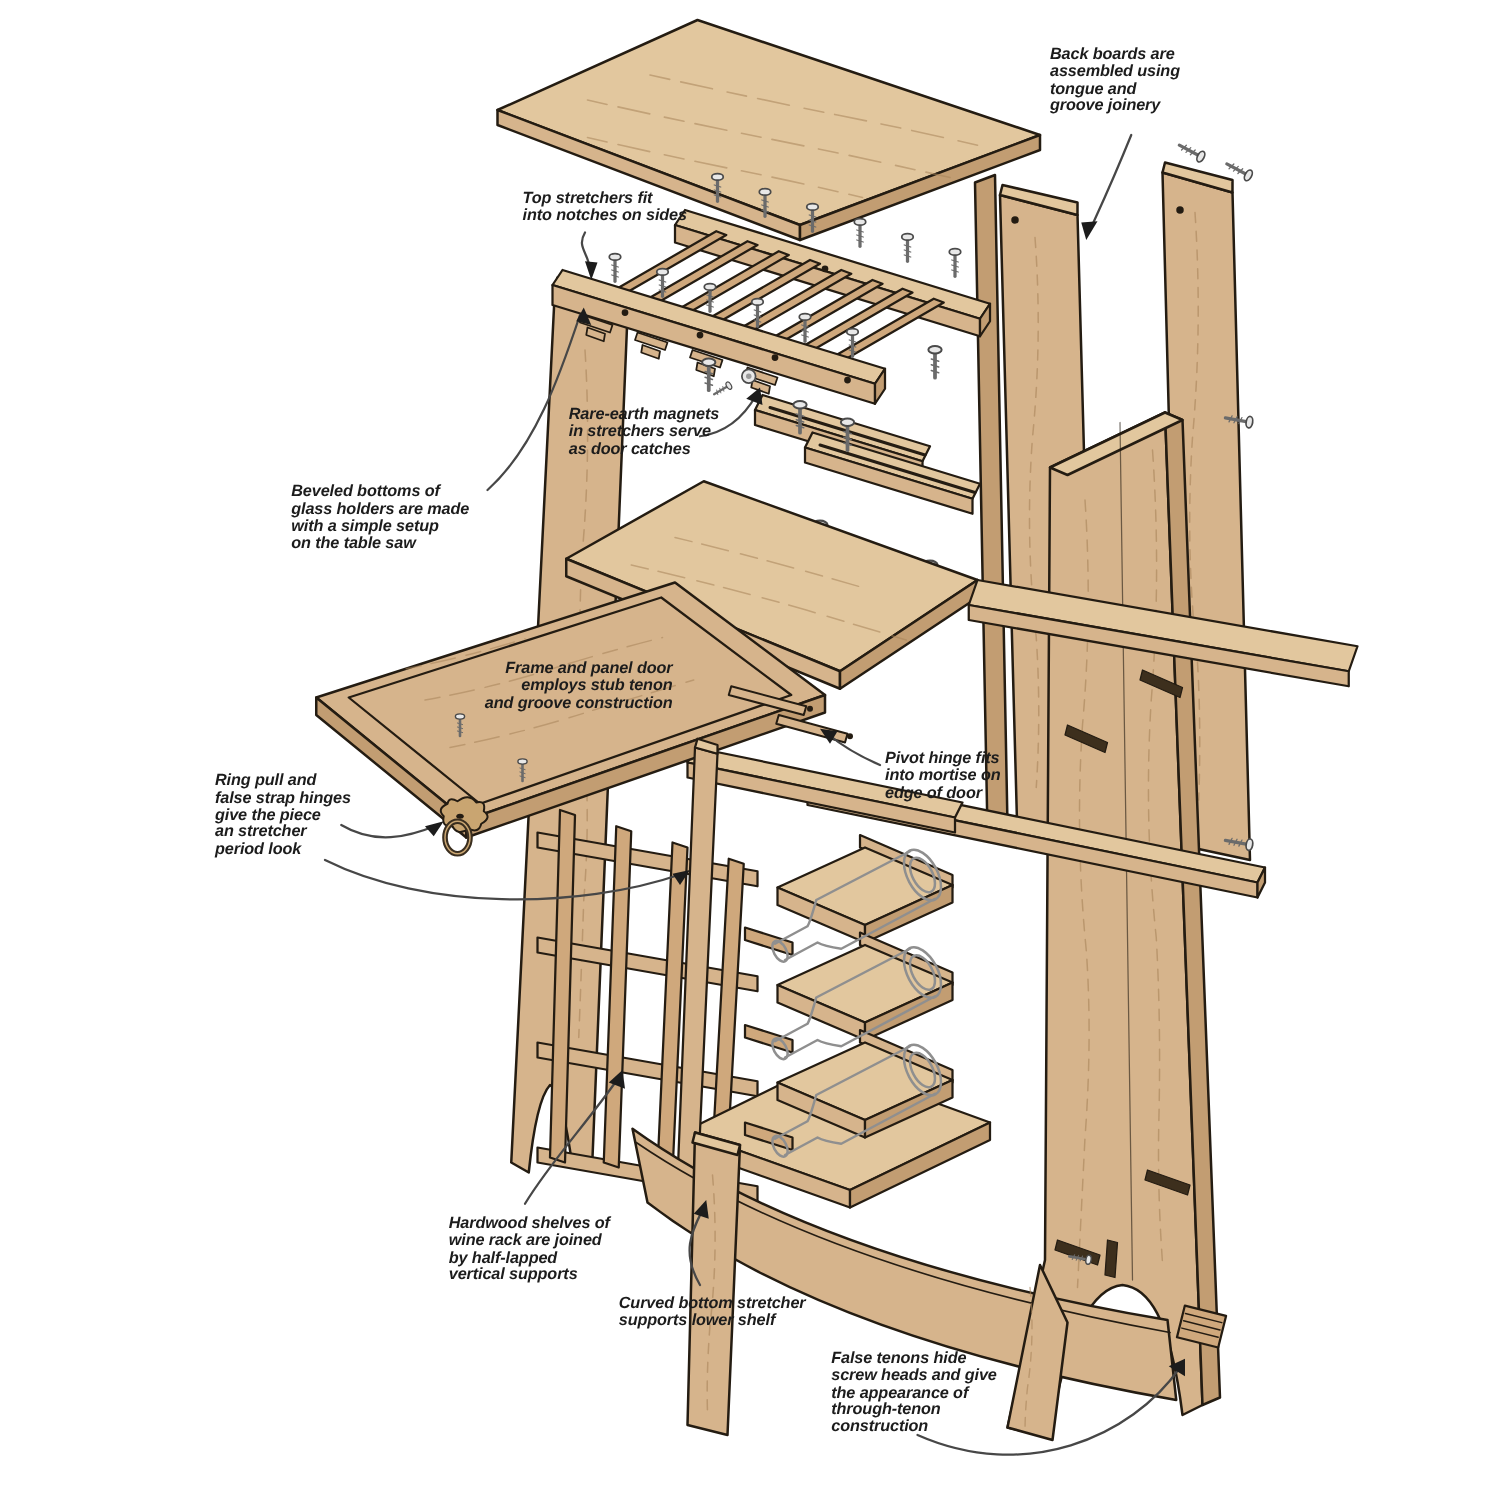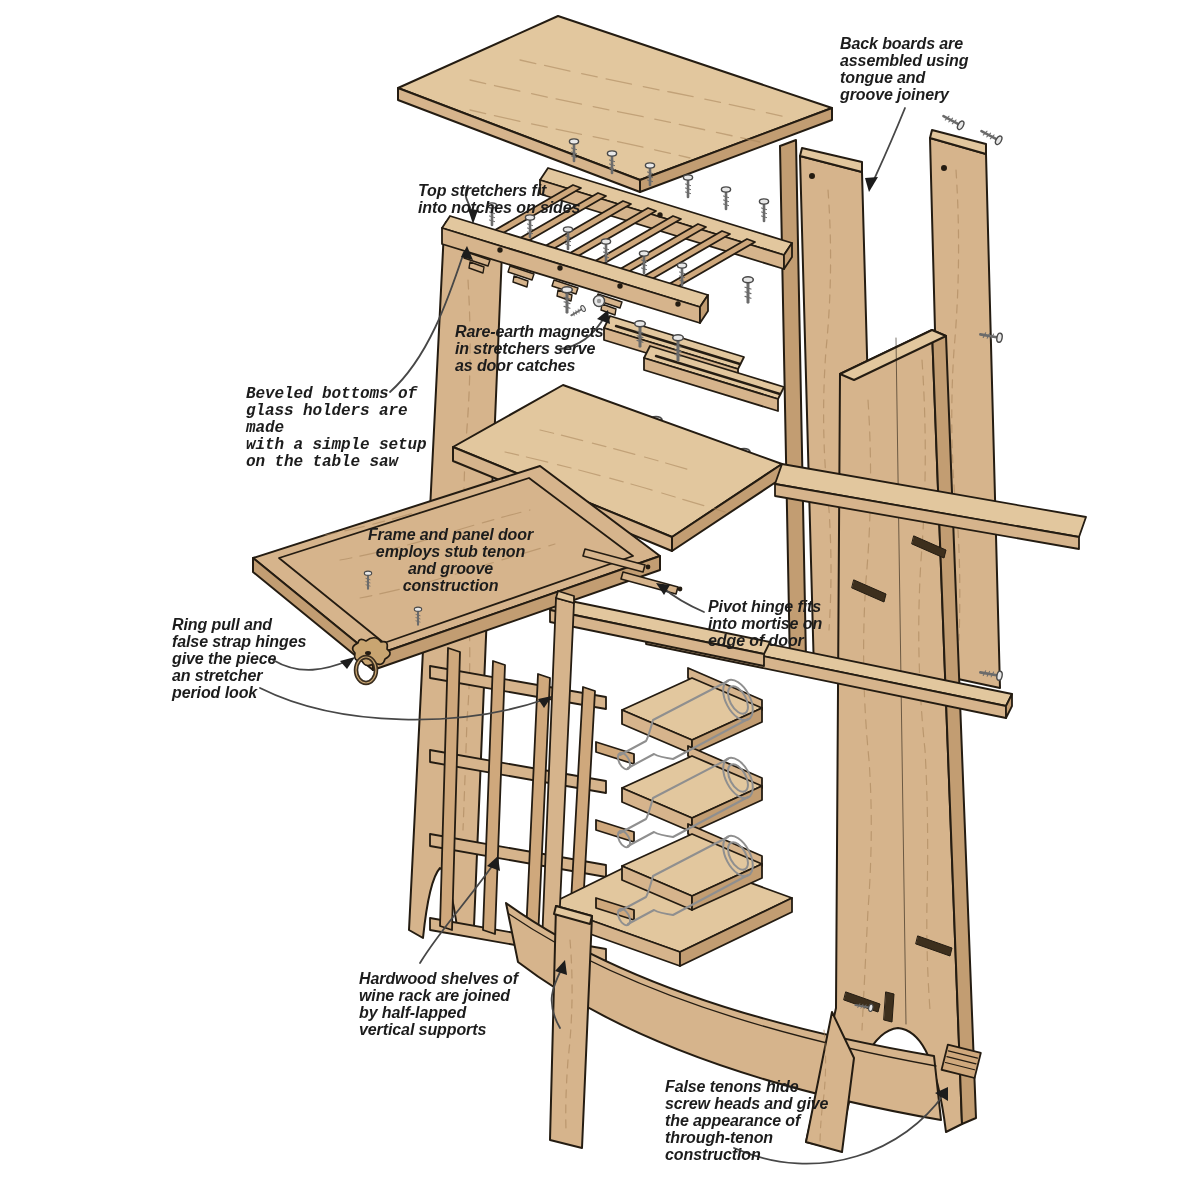--- a/index.html
+++ b/index.html
@@ -1,21 +1,21 @@
 <!DOCTYPE html>
 <html><head>
 <meta charset="utf-8">
 <style>
   html,body{margin:0;padding:0;background:#fff;}
   #canvas{position:relative;width:1200px;height:1200px;background:#ffffff;overflow:hidden;
           font-family:"Liberation Sans",sans-serif;}
   #drawing{position:absolute;left:0;top:0;}
-  .label{position:absolute;font-style:italic;font-weight:700;font-size:16px;line-height:1.06;
+  .label{position:absolute;font-style:italic;font-weight:700;font-size:13px;line-height:1.06;
          color:#1c1c1c;white-space:pre-line;letter-spacing:-0.1px;}
-  .label.center{text-align:center;}
+  .label.center{text-align:right;}
 </style>
 </head>
 <body>
 
 <div id="canvas">
 
 <svg id="drawing" width="1200" height="1200" viewBox="0 0 1200 1200" stroke-linejoin="round" stroke-linecap="round">
 
   <defs>
     <g id="screw">
@@ -346,28 +346,28 @@
     <polygon points="565,960 567,975 555,971"></polygon>
     <polygon points="948,1087 948,1101 935,1093"></polygon>
   </g>
 </svg>
 
 <div class="label" style="left:840px;top:36px;width:160px;">Back boards are
 assembled using
 tongue and
 groove joinery</div>
 
-<div class="label" style="left:418px;top:151px;width:190px;margin-top:32px;">Top stretchers fit
+<div class="label" style="left:418px;top:151px;width:190px;">Top stretchers fit
 into notches on sides</div>
 
 <div class="label" style="left:455px;top:324px;width:180px;">Rare-earth magnets
 in stretchers serve
 as door catches</div>
 
-<div class="label" style="left:246px;top:386px;width:200px;font-family:Liberation Mono, monospace;">Beveled bottoms of
+<div class="label" style="left:233px;top:386px;width:200px;">Beveled bottoms of
 glass holders are made
 with a simple setup
 on the table saw</div>
 
 <div class="label center" style="left:363px;top:527px;width:175px;">Frame and panel door
 employs stub tenon
 and groove construction</div>
 
 <div class="label" style="left:708px;top:599px;width:150px;">Pivot hinge fits
 into mortise on
@@ -377,20 +377,22 @@
 false strap hinges
 give the piece
 an stretcher
 period look</div>
 
 <div class="label" style="left:359px;top:971px;width:190px;font-style:italic;">Hardwood shelves of
 wine rack are joined
 by half-lapped
 vertical supports</div>
 
+<div class="label" style="left:495px;top:1035px;width:220px;">Curved bottom stretcher
+supports lower shelf</div>
 
 <div class="label" style="left:645px;top:1079px;width:200px;margin-left:20px;">False tenons hide
 screw heads and give
 the appearance of
 through-tenon
 construction</div>
 
 </div>
 
 </body></html>

